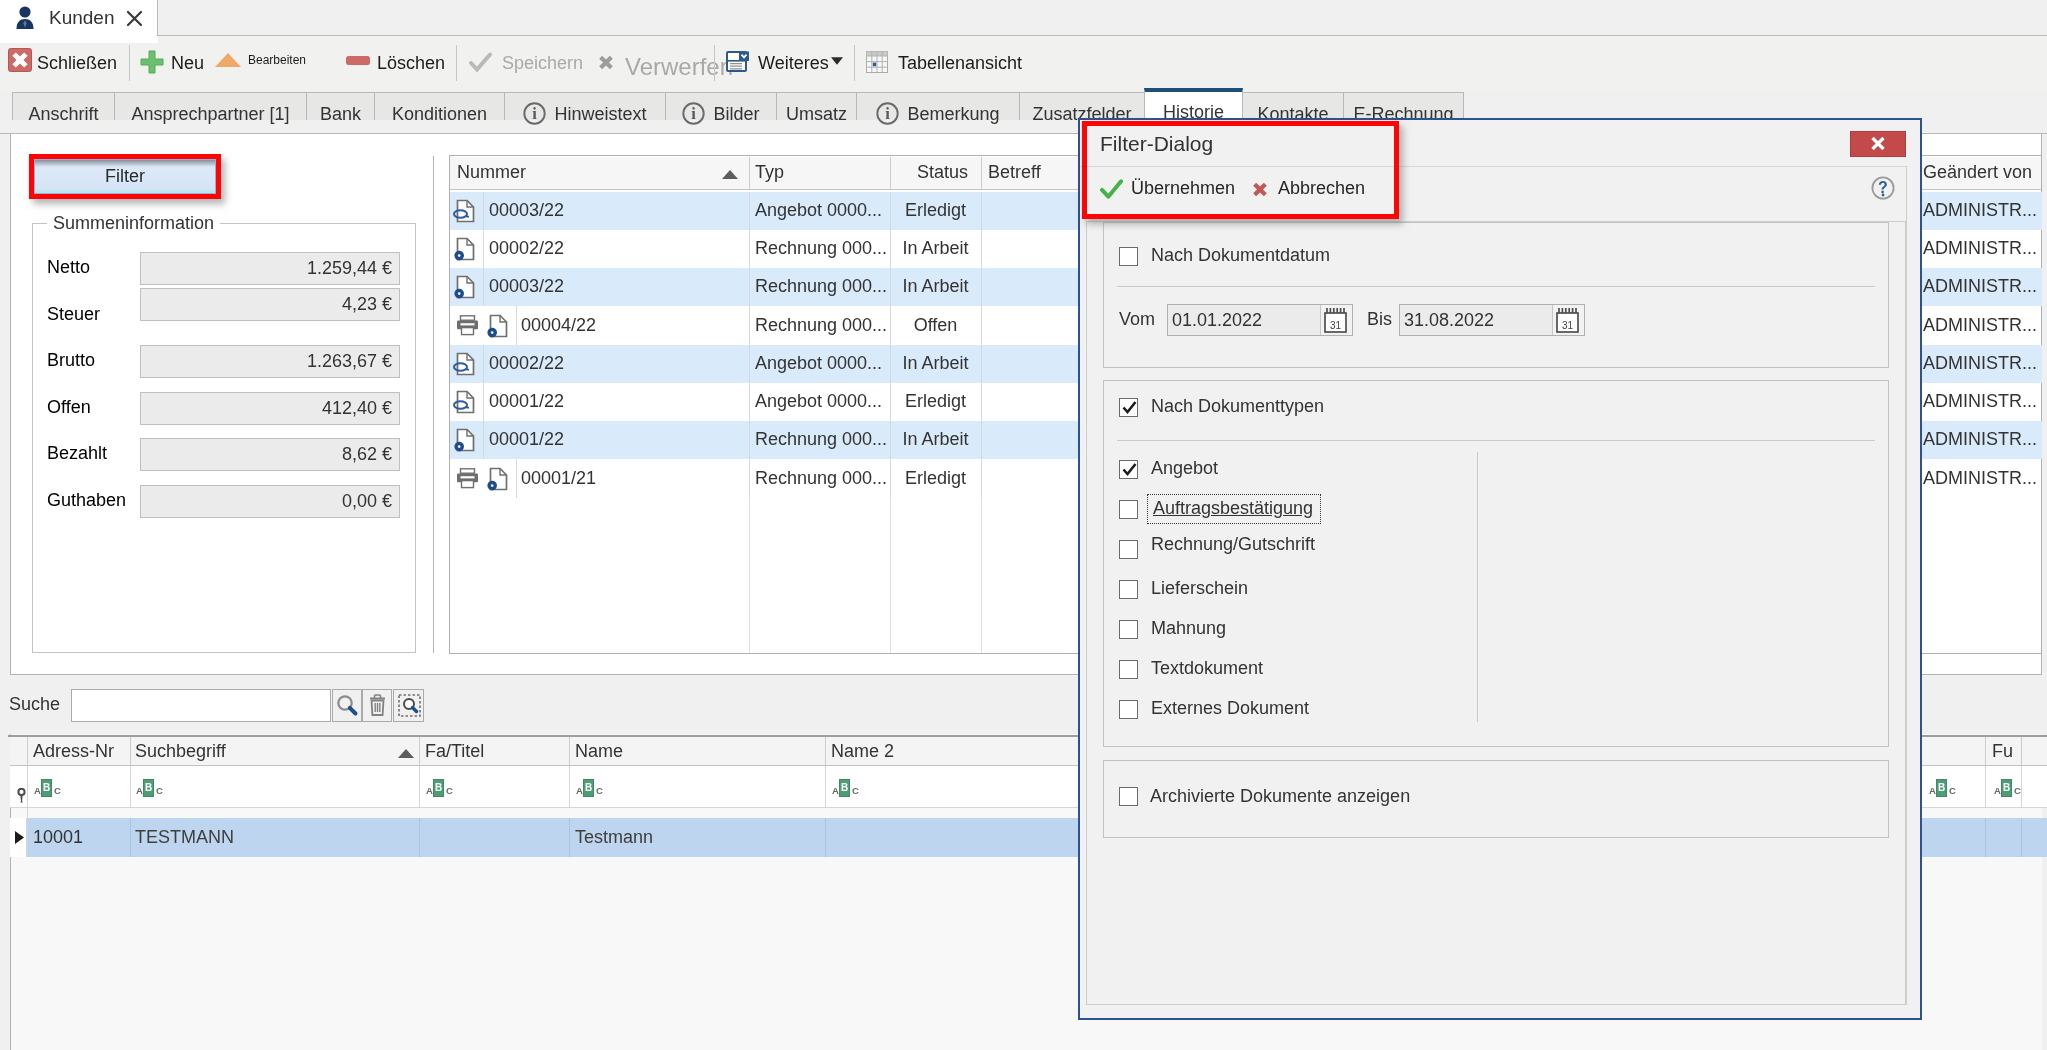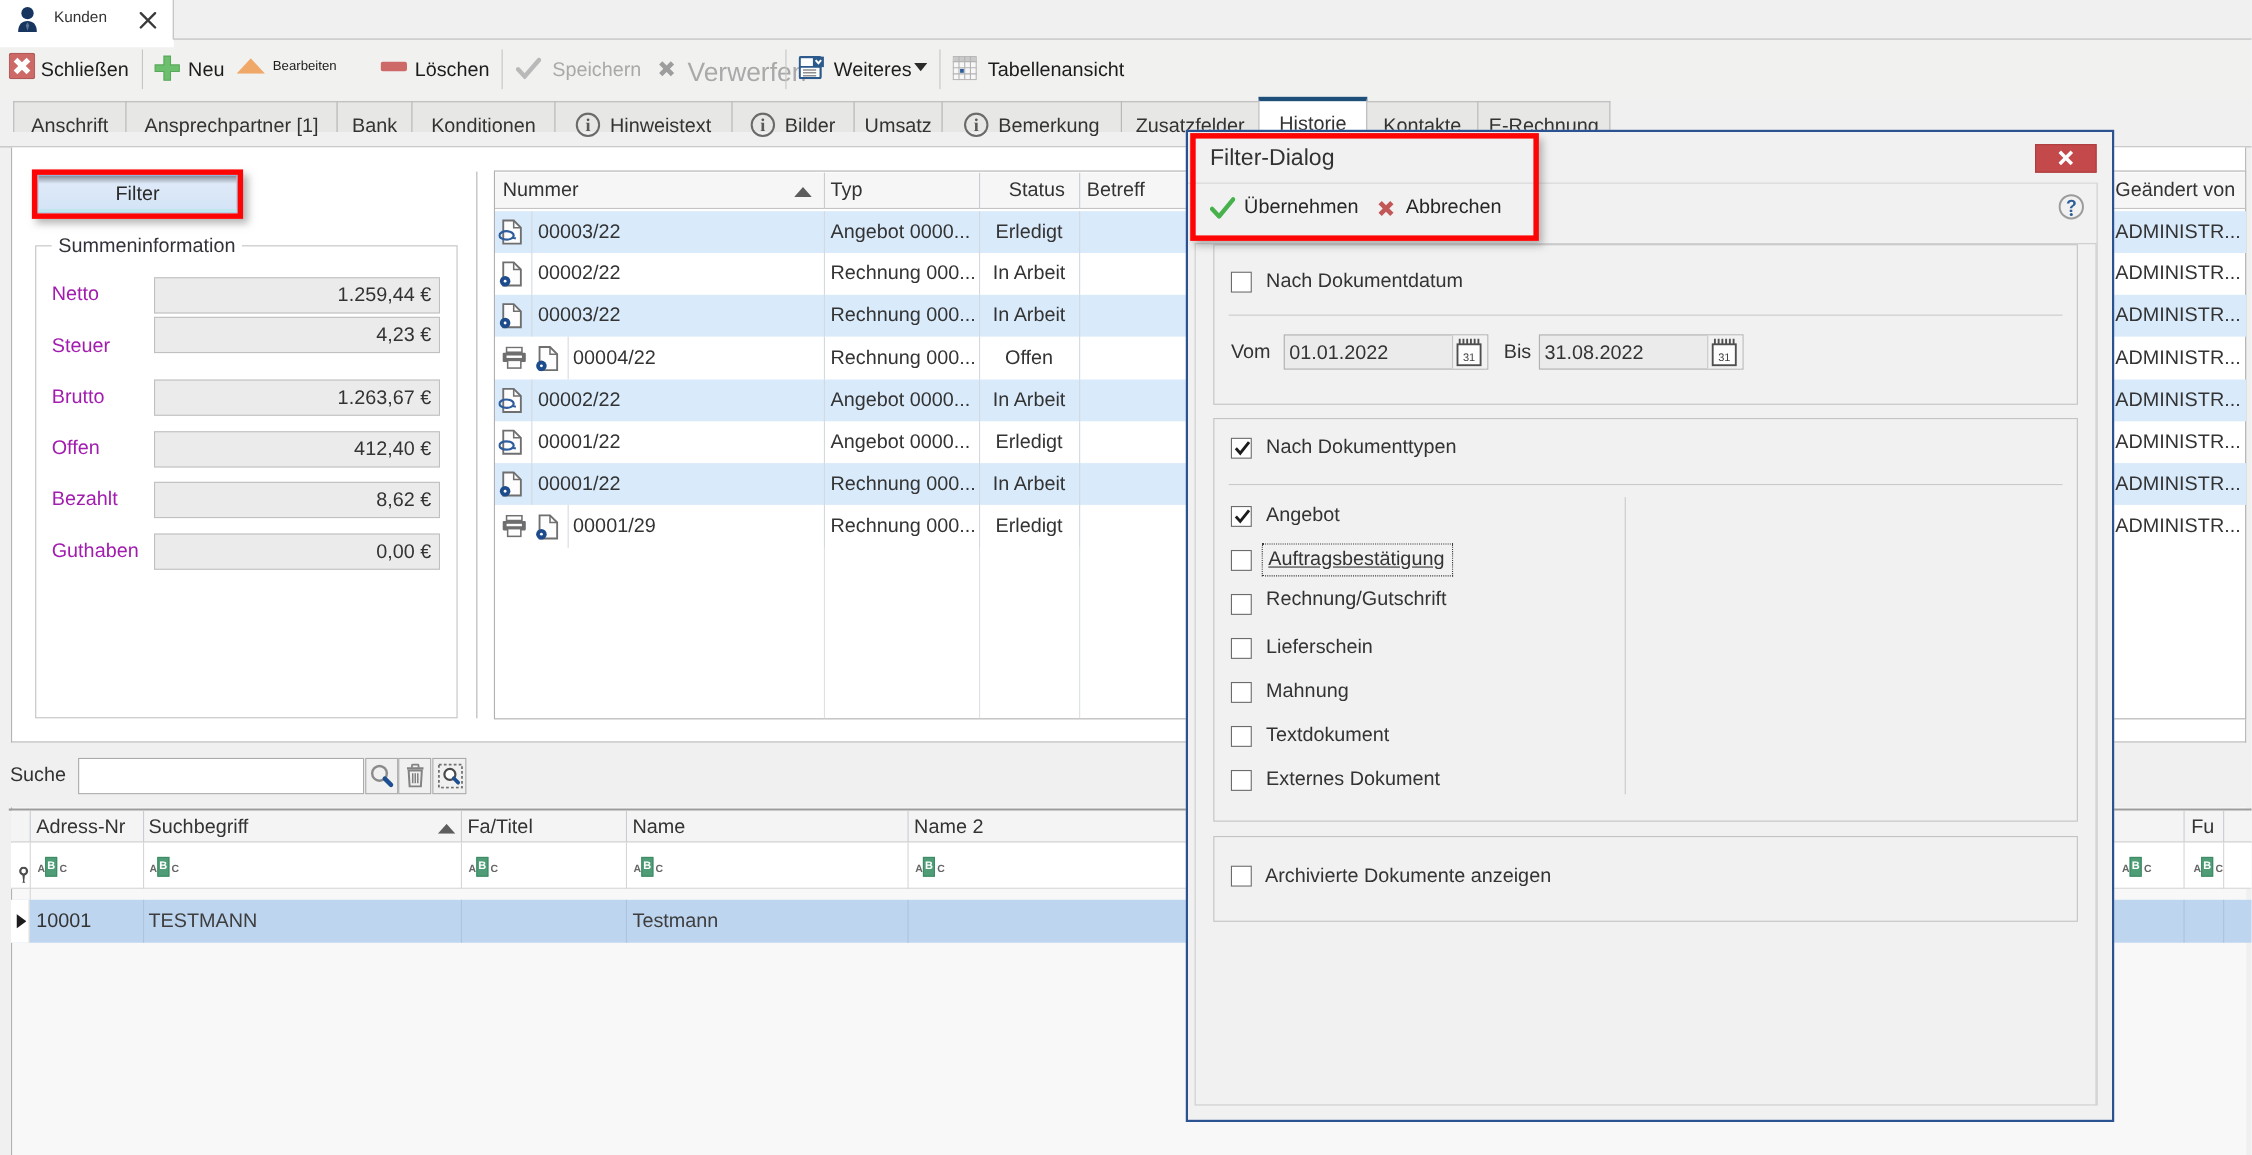--- a/index.html
+++ b/index.html
@@ -12,21 +12,21 @@
 <body>
 
 <div class="abs" style="left:0;top:0;width:2047px;height:36px;background:#f0f0f0;"></div>
 <div class="abs" style="left:158px;top:35px;width:1889px;height:1px;background:#b9b9b9;"></div>
 <div class="abs" style="left:0;top:0;width:158px;height:43px;background:#ffffff;border-right:1px solid #b9b9b9;"></div>
 <svg class="abs" style="left:15px;top:6px;" width="20" height="23" viewBox="0 0 20 23">
   <circle cx="10" cy="6" r="5.6" fill="#17355e"></circle>
   <path d="M1.5 23 C1.5 16 5 13 10 13 C15 13 18.5 16 18.5 23 Z" fill="#17355e"></path>
   <path d="M10 14 l-1.6 3.2 1.6 4.8 1.6-4.8 Z" fill="#5a7396"></path>
 </svg>
-<div class="lbl" style="left:49px;top:7px;font-size:14px;color:#333;">Kunden</div>
+<div class="lbl" style="left:49px;top:7px;font-size:19px;color:#333;">Kunden</div>
 <svg class="abs" style="left:126px;top:10px;" width="17" height="17" viewBox="0 0 17 17">
   <path d="M2 2 L15 15 M15 2 L2 15" stroke="#3a3a3a" stroke-width="2.2" stroke-linecap="round"></path>
 </svg>
 
 <div class="abs" style="left:0;top:37px;width:2047px;height:54px;background:#f1f1f0;"></div>
 <div class="abs" style="left:0;top:36px;width:158px;height:7px;background:#ffffff;"></div>
 
 <svg class="abs" style="left:8px;top:48px;" width="24" height="24" viewBox="0 0 24 24">
   <rect x="0.5" y="0.5" width="23" height="23" rx="2" fill="#cd6a68" stroke="#b05a58"></rect>
   <path d="M12 8.6 L16.2 4.4 L19.6 7.8 L15.4 12 L19.6 16.2 L16.2 19.6 L12 15.4 L7.8 19.6 L4.4 16.2 L8.6 12 L4.4 7.8 L7.8 4.4 Z" fill="#ffffff"></path>
@@ -111,21 +111,21 @@
 <div class="tab" style="left:1242px;width:102px;">Kontakte</div>
 <div class="tab" style="left:1343px;width:121px;">E-Rechnung</div>
 
 <div class="abs" style="left:10px;top:134px;width:2032px;height:541px;background:#ffffff;border-left:1px solid #b3b3b3;border-bottom:1px solid #b3b3b3;border-right:1px solid #b3b3b3;"></div>
 
 <div class="abs" style="left:32px;top:223px;width:384px;height:430px;border:1px solid #c3c3c3;background:#fff;"></div>
 <div class="lbl" style="left:47px;top:213px;font-size:18px;color:#32323a;background:#ffffff;padding:0 6px;">Summeninformation</div>
 
 <style>
  .sfield { position:absolute; left:140px; width:260px; height:33px; background:#ebebeb; border:1px solid #c0c0c0; font-size:18px; color:#333333; text-align:right; line-height:31px; padding-right:7px; }
- .slab { position:absolute; left:47px; font-size:18px; color:#a21caf; white-space:nowrap; }
+ .slab { position:absolute; left:47px; font-size:18px; color:#000000; white-space:nowrap; }
 </style>
 <div class="slab" style="top:257px;">Netto</div>     
 <div class="sfield" style="top:252px;">1.259,44 €</div>
 <div class="slab" style="top:304px;">Steuer</div>    
 <div class="sfield" style="top:288px;">4,23 €</div>
 <div class="slab" style="top:350px;">Brutto</div>    
 <div class="sfield" style="top:345px;">1.263,67 €</div>
 <div class="slab" style="top:397px;">Offen</div>     
 <div class="sfield" style="top:392px;">412,40 €</div>
 <div class="slab" style="top:443px;">Bezahlt</div>   
@@ -293,21 +293,21 @@
       <rect x="4.5" y="8.2" width="14" height="2.2" fill="#fdfdfd"></rect>
       <rect x="5.5" y="12.6" width="12" height="7" fill="#fdfdfd" stroke="#707070" stroke-width="1.4"></rect>
     </svg>
   <svg class="abs" style="left:36px;top:8px;" width="24" height="24" viewBox="0 0 24 24">
       <path d="M4.5 1.5 H14 L20.5 8 V22.5 H4.5 Z" fill="#fdfdfd" stroke="#6f6f6f" stroke-width="1.7"></path>
       <path d="M14 1.5 V8 H20.5" fill="none" stroke="#6f6f6f" stroke-width="1.4"></path>
       <circle cx="6.2" cy="18.6" r="4.8" fill="#1d4b8c"></circle>
       <circle cx="6.2" cy="18.6" r="1.3" fill="#ffffff"></circle>
     </svg>
   <div class="mline" style="left:66px;height:39px;"></div>
-  <div class="mtxt" style="left:71px;top:9px;">00001/29</div>
+  <div class="mtxt" style="left:71px;top:9px;">00001/21</div>
   <div class="mtxt" style="left:305px;top:9px;">Rechnung 000...</div>
   <div class="mtxt" style="left:440px;top:9px;width:91px;text-align:center;">Erledigt</div>
   <div class="mtxt" style="left:1473px;top:9px;">ADMINISTR...</div>
   <div class="mline" style="left:299px;height:39px;"></div>
     <div class="mline" style="left:440px;height:39px;"></div>
     <div class="mline" style="left:531px;height:39px;"></div>
 </div>
 
 <div class="lbl" style="left:9px;top:694px;font-size:18px;color:#333;">Suche</div>
 <div class="abs" style="left:71px;top:689px;width:260px;height:33px;background:#ffffff;border:1px solid #ababab;"></div>

